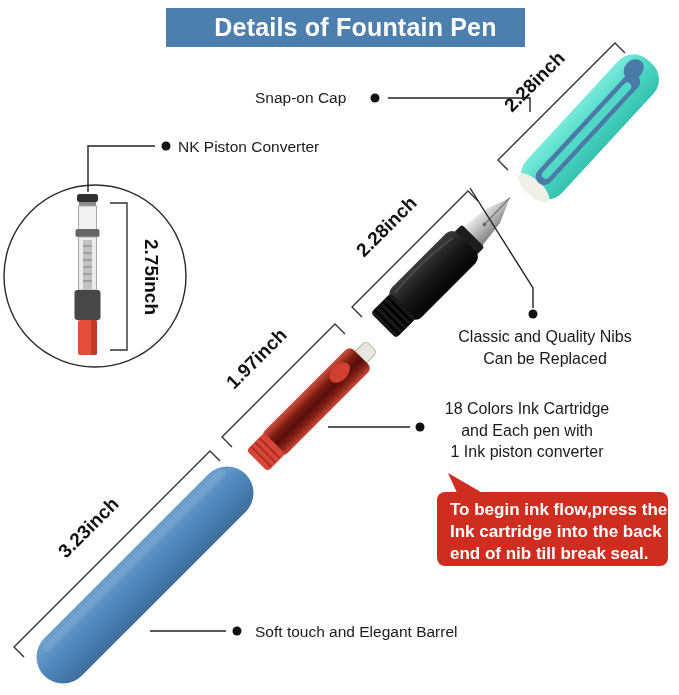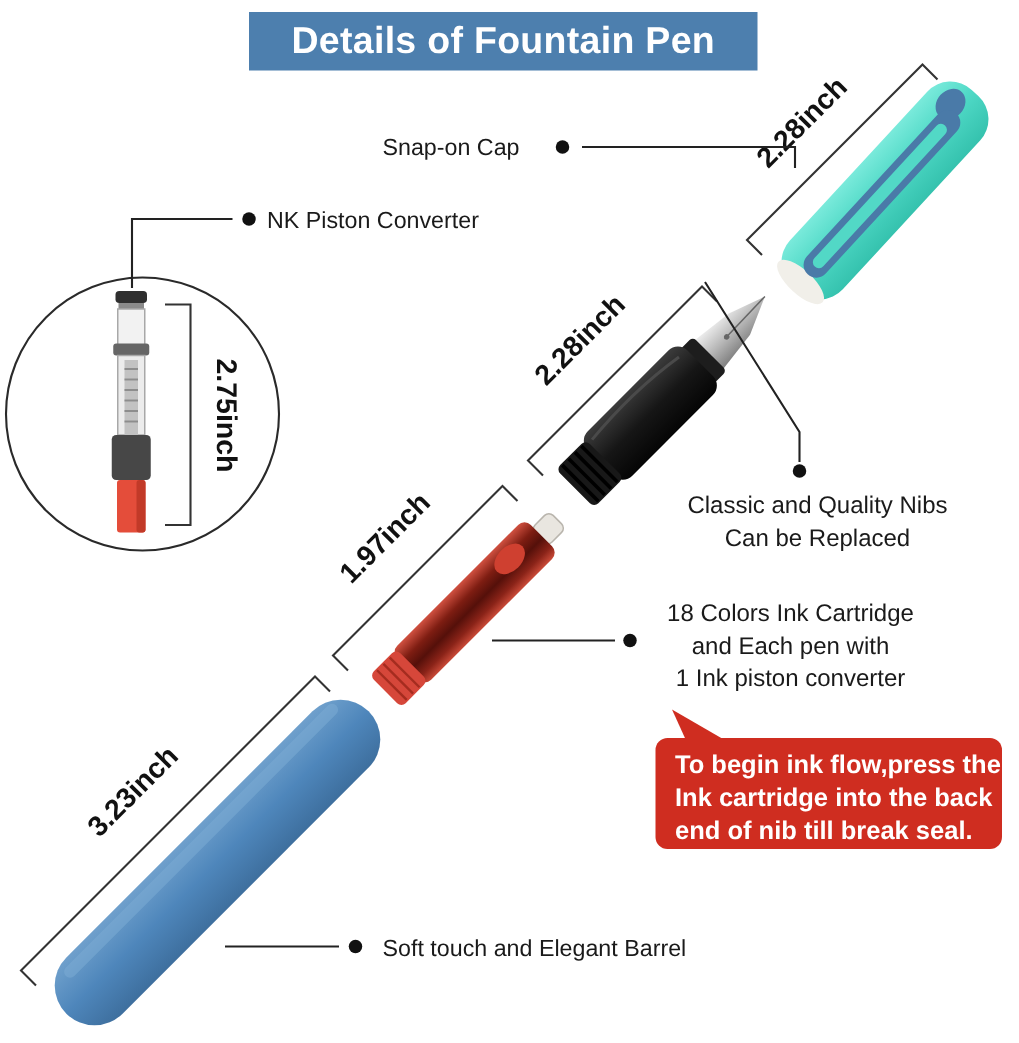--- a/index.html
+++ b/index.html
@@ -3,21 +3,21 @@
 <meta charset="utf-8">
 <style>
   html,body{margin:0;padding:0;background:#ffffff;}
   #stage{
     position:relative;width:679px;height:695px;background:#ffffff;
     font-family:"Liberation Sans",sans-serif;overflow:hidden;
   }
   #title-banner{
     position:absolute;left:166px;top:8px;width:339px;height:39px;
     background:#4d7fae;color:#ffffff;font-weight:bold;font-size:25px;
-    display:flex;align-items:center;justify-content:center;letter-spacing:.2px;
+    display:flex;align-items:center;justify-content:center;letter-spacing:.2px;padding-left:20px;
   }
   svg{position:absolute;left:0;top:0;}
   .leader{stroke:#222222;stroke-width:1.4;fill:none;}
   .bracket{stroke:#333333;stroke-width:1.4;fill:none;}
   .bullet{fill:#111111;}
   .callout-text{font-size:15.5px;fill:#1a1a1a;}
   .desc-text{font-size:16px;fill:#1a1a1a;}
   .measure-text{font-size:19px;font-weight:600;fill:#111111;}
   .note-text{font-size:17px;font-weight:bold;fill:#ffffff;}
 </style>

